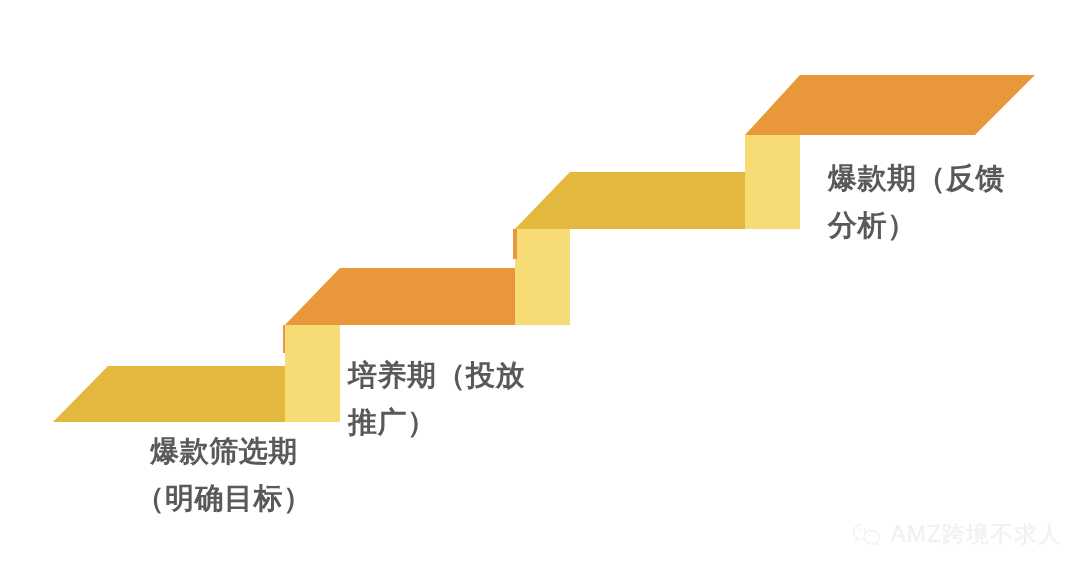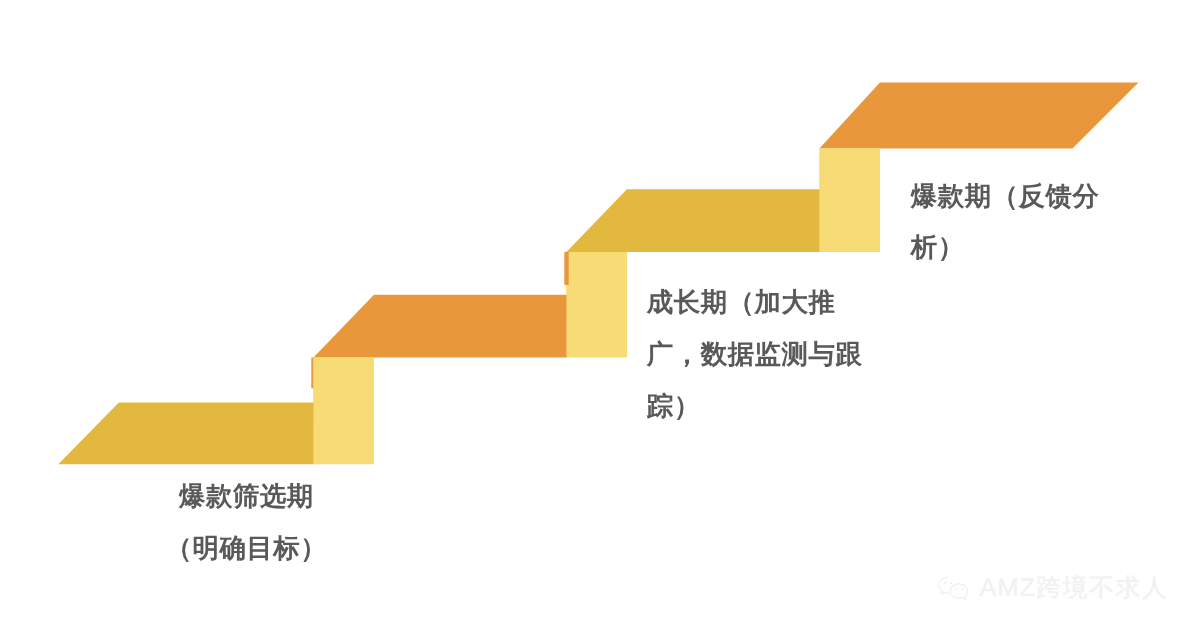--- a/index.html
+++ b/index.html
@@ -27,21 +27,21 @@
     position: absolute;
     left: 0;
     top: 0;
     width: 1080px;
     height: 576px;
     display: block;
   }
   .step-label {
     position: absolute;
     color: #595959;
-    font-size: 24px;
+    font-size: 29px;
     line-height: 47px;
     font-weight: 600;
     letter-spacing: 0.5px;
     white-space: pre-wrap;
     font-family: "Liberation Sans", "DejaVu Sans", sans-serif;
   }
   .label-1 { left: 104px; top: 428px; width: 240px; text-align: center; }
   .label-2 { left: 348px; top: 352px; width: 200px; text-align: left; }
   .label-3 { left: 588px; top: 252px; width: 200px; text-align: left; }
   .label-4 { left: 828px; top: 155px; width: 200px; text-align: left; }
@@ -111,22 +111,22 @@
       <polygon points="108,366 285,366 285,422 53,422" fill="#E3B83E"></polygon>
     </g>
 
     <rect x="513" y="229" width="4" height="30" fill="#E8983A"></rect>
 
   </svg>
 
   <div class="step-label label-1">爆款筛选期
 （明确目标）</div>
 
+  <div class="step-label label-2">培养期（投放推广）</div>
 
-  <div class="step-label label-3">成长期（加大推广，数据监测与跟踪）</div>
 
   <div class="step-label label-4">爆款期（反馈分析）</div>
 
   <div id="watermark">
     <svg class="wm-icon" viewBox="0 0 34 28">
       <g fill="none" stroke="#efefef" stroke-width="1.2">
         <path d="M11.5 2.2C5.9 2.2 1.6 5.9 1.6 10.3c0 2.5 1.4 4.8 3.6 6.3L4.3 19.9l3.4-1.8c1.2.4 2.5.6 3.8.6.4 0 .8 0 1.2-.06"></path>
         <path d="M22.6 8.9c-5 0-9.1 3.4-9.1 7.6s4.1 7.6 9.1 7.6c1.1 0 2.2-.17 3.2-.5l3.1 1.6-.8-2.7c1.9-1.4 3.1-3.4 3.1-5.6 0-4.2-4.1-7.6-8.6-7.6z"></path>
       </g>
       <circle cx="8.4" cy="8.4" r="1.25" fill="#efefef"></circle>

